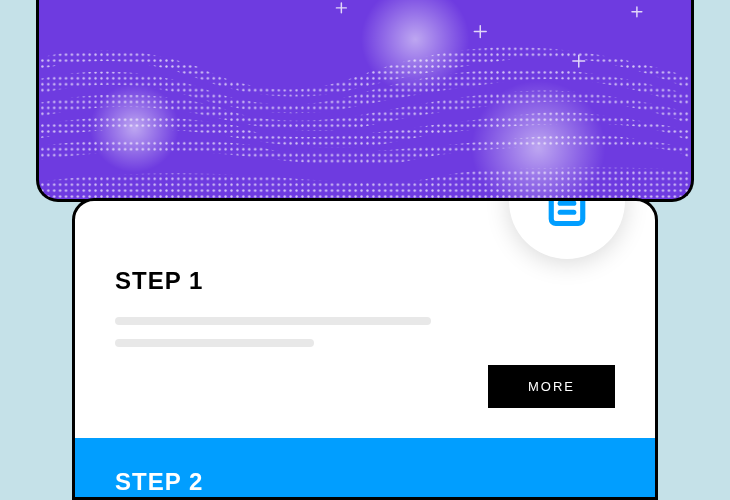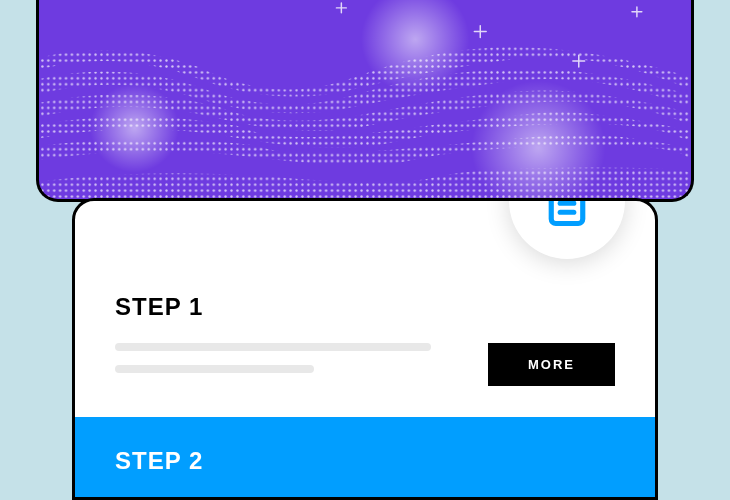--- a/index.html
+++ b/index.html
@@ -46,21 +46,21 @@
     border-radius: 50%;
     display: flex;
     align-items: center;
     justify-content: center;
     box-shadow: 0 4px 24px rgba(0,0,0,0.15);
   }
   .step {
     position: relative;
     padding: 28px 40px 30px 40px;
   }
-  .step-1 { padding-top: 92px; }
+  .step-1 { padding-top: 66px; }
   .step-title {
     font-size: 24px;
     font-weight: 900;
     letter-spacing: 1px;
     color: #000;
     margin-bottom: 22px;
   }
   .step-body {
     display: flex;
     align-items: flex-start;
@@ -72,26 +72,27 @@
     background: #E8E8E8;
     border-radius: 4px;
     margin-bottom: 14px;
   }
   .line.long { width: 92%; }
   .line.short { width: 58%; }
   .more-btn {
     background: #000;
     color: #fff;
     font-size: 13px;
-    font-weight: 700;
+    font-weight: 400;
     letter-spacing: 2px;
     padding: 14px 40px;
     border: none;
     cursor: pointer;
     flex-shrink: 0;
+    margin-top: 48px;
   }
   .step-2 {
     background: #019EFF;
     padding: 30px 40px 60px 40px;
   }
   .step-2 .step-title { color: #fff; margin-bottom: 4px; }
 </style>
 </head>
 <body>
 

